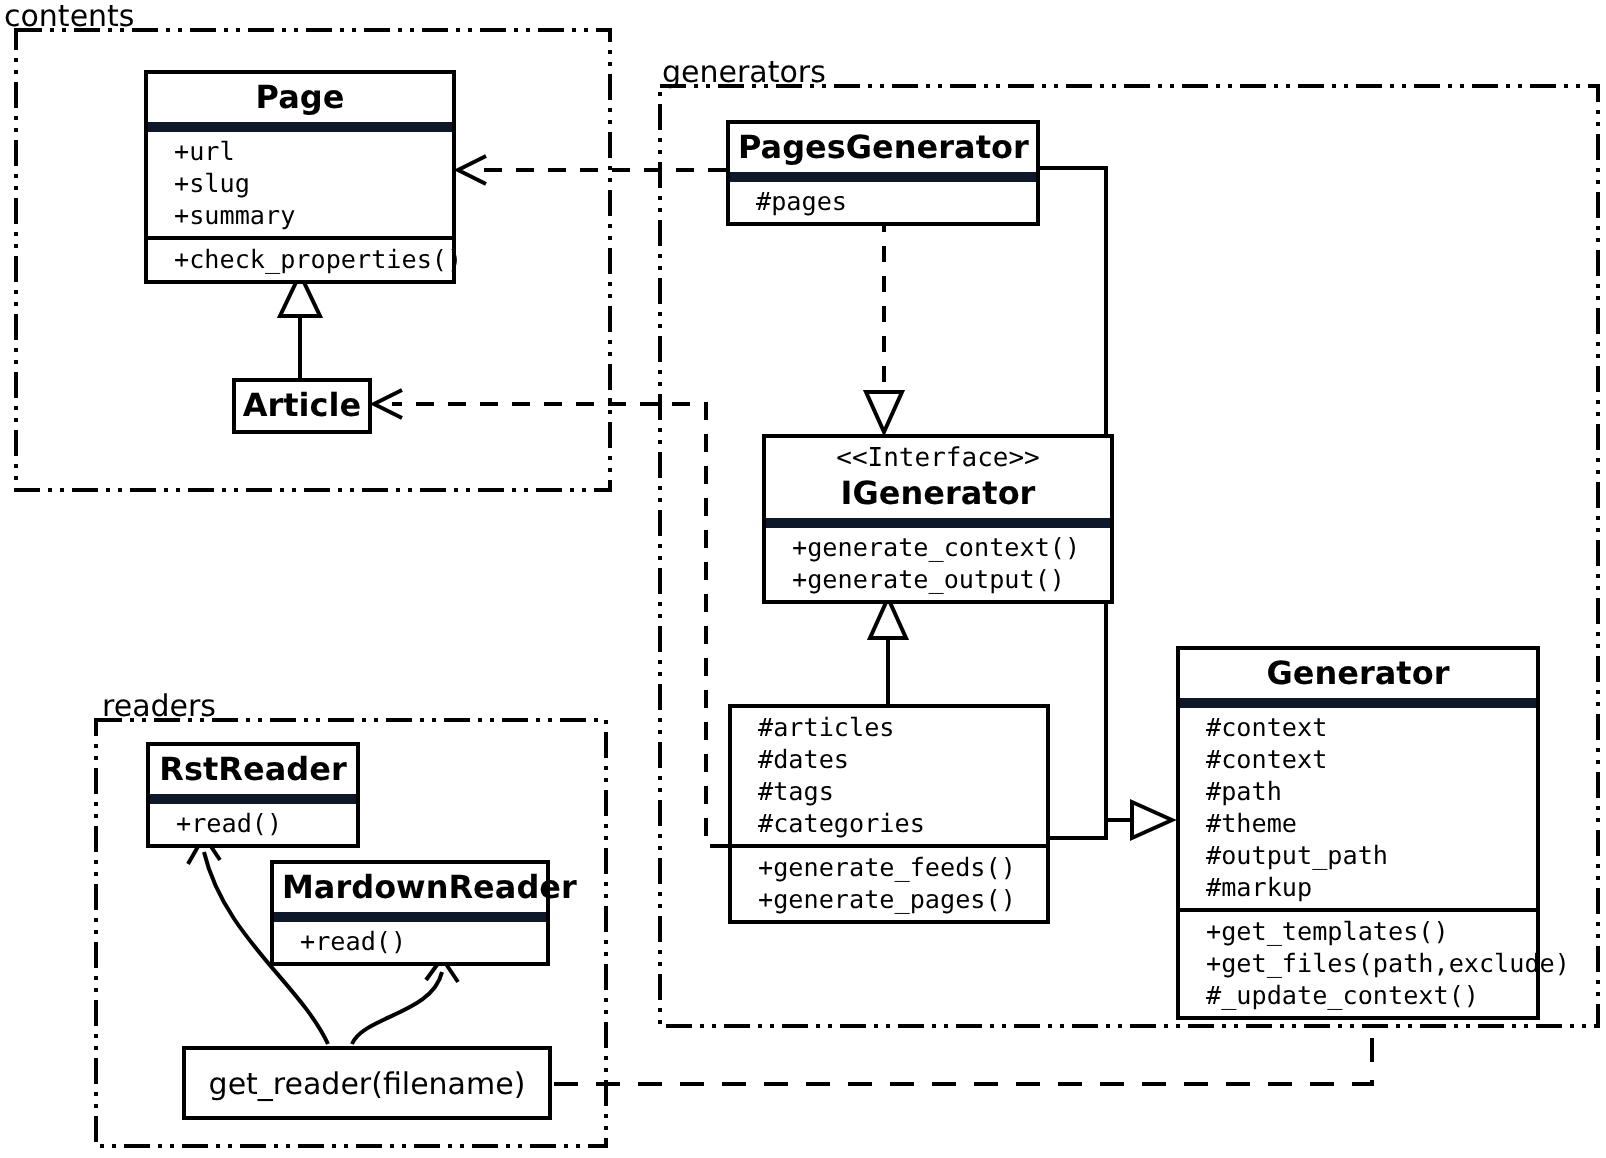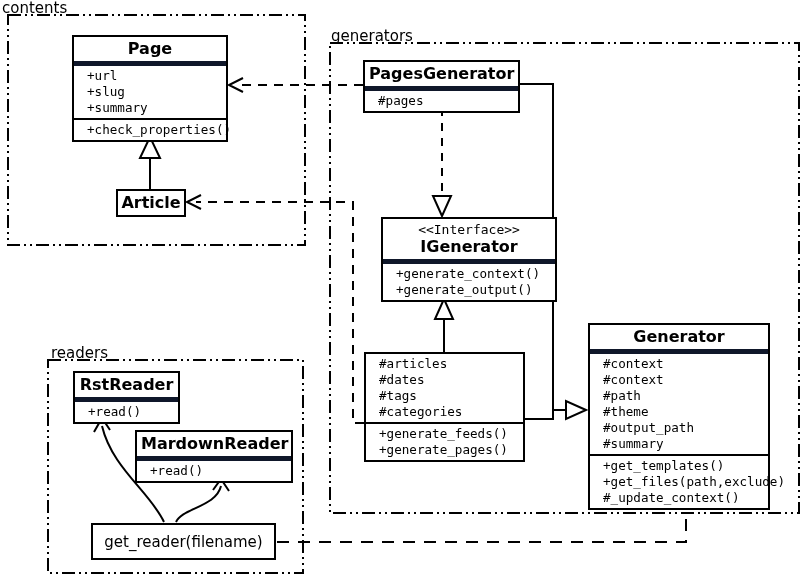--- a/index.html
+++ b/index.html
@@ -34,21 +34,21 @@
   
   #box-page{left:72px;top:35px;width:156px;}
   #box-article{left:116px;top:189px;width:70px;height:28px;}
   #box-article .uml-title{line-height:21px;padding:1px 2px;}
   #box-pages-generator{left:363px;top:60px;width:157px;}
   #box-igenerator{left:365px;top:217px;width:176px;margin-left:16px;}
   #box-igenerator .uml-title{padding-top:0;}
   #box-article-generator{left:364px;top:352px;width:161px;}
   #box-generator{left:588px;top:323px;width:182px;}
   #box-rst-reader{left:73px;top:371px;width:107px;}
-  #box-mardown-reader{left:135px;top:430px;width:158px;}
+  #box-mardown-reader{left:135px;top:430px;width:140px;}
   #box-get-reader{
     left:91px;top:523px;width:185px;height:37px;
     display:flex;align-items:center;justify-content:center;
   }
   #box-get-reader .gr-label{
     font-family:"DejaVu Sans",sans-serif;font-size:15px;white-space:nowrap;
   }
 </style>
 </head>
 <body>
@@ -164,21 +164,21 @@
   </div>
 
   <div class="uml-class" id="box-generator">
     <div class="uml-title">Generator</div>
     <div class="uml-sec">
       <div class="mem">#context</div>
       <div class="mem">#context</div>
       <div class="mem">#path</div>
       <div class="mem">#theme</div>
       <div class="mem">#output_path</div>
-      <div class="mem">#summary</div>
+      <div class="mem">#markup</div>
     </div>
     <div class="uml-sec last">
       <div class="mem">+get_templates()</div>
       <div class="mem">+get_files(path,exclude)</div>
       <div class="mem">#_update_context()</div>
     </div>
   </div>
 
   <div class="uml-class" id="box-rst-reader">
     <div class="uml-title">RstReader</div>

